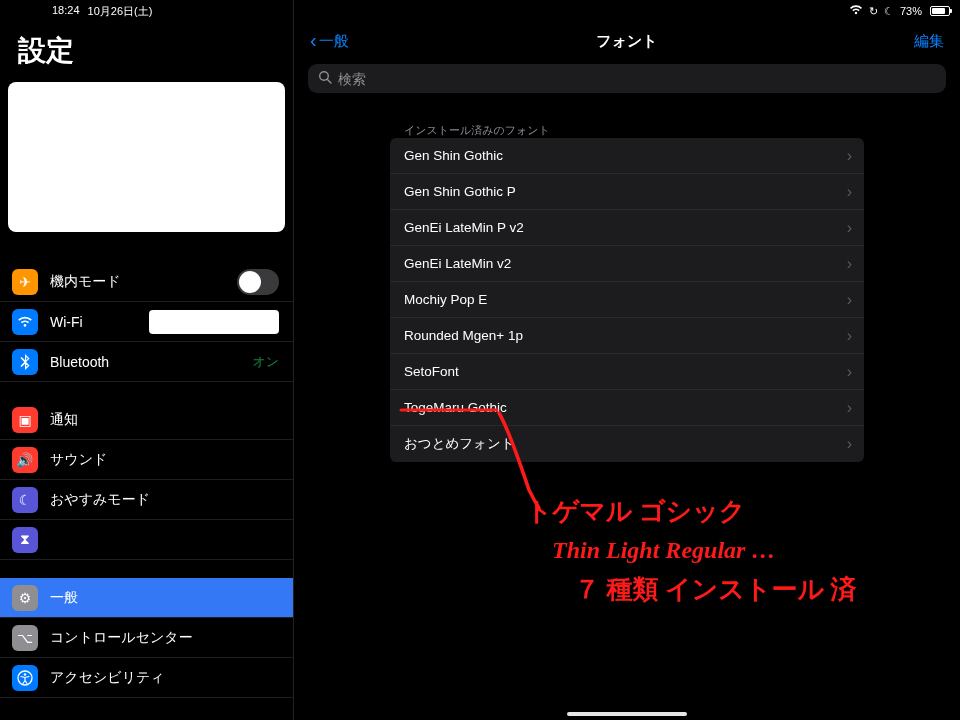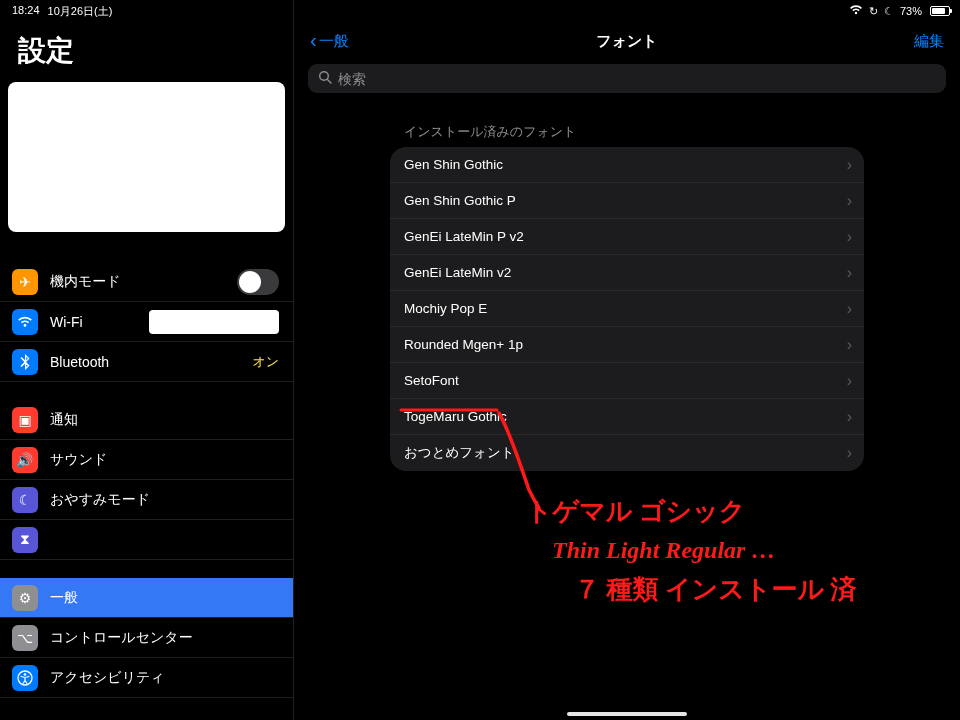--- a/index.html
+++ b/index.html
@@ -1,38 +1,38 @@
 <!DOCTYPE html>
 <html><head>
 <meta charset="utf-8">
 <style>
   * { box-sizing: border-box; margin: 0; padding: 0; }
   html, body { width: 960px; height: 720px; overflow: hidden; background: #000; font-family: -apple-system, "Helvetica Neue", Arial, sans-serif; color: #fff; }
   .root { display: flex; width: 100%; height: 100%; }
 
   
   .statusbar { position: absolute; top: 0; left: 0; right: 0; height: 20px; display: flex; justify-content: space-between; align-items: center; padding: 2px 10px 0 12px; font-size: 11px; color: #fff; z-index: 10; }
-  .statusbar .left { display: flex; gap: 8px; }
+  .statusbar .left { display: flex; gap: 8px; margin-left: 40px; }
   .statusbar .right { display: flex; gap: 6px; align-items: center; }
   .statusbar .batt { display: inline-flex; align-items: center; gap: 8px; }
   .batt-body { width: 20px; height: 10px; border: 1px solid #fff; border-radius: 2px; position: relative; }
   .batt-body::after { content:""; position:absolute; right:-3px; top:2px; width:2px; height:4px; background:#fff; border-radius:0 1px 1px 0;}
   .batt-fill { position:absolute; left:1px; top:1px; bottom:1px; width:73%; background:#fff; border-radius:1px;}
 
   
   .sidebar { width: 294px; height: 100%; background: #000; border-right: 1px solid #222; display: flex; flex-direction: column; padding-top: 22px; }
   .sidebar h1 { font-size: 28px; font-weight: 700; padding: 10px 18px 12px; }
   .white-block { margin: 0 8px 12px; height: 150px; background: #fff; border-radius: 8px; }
   .sb-group { margin: 18px 0 0; }
   .sb-row { display: flex; align-items: center; height: 40px; padding: 0 14px 0 12px; font-size: 14px; color: #fff; border-bottom: 1px solid #1f1f1f; position: relative; }
   .sb-row.selected { background: #3478f6; }
   .sb-row.selected .sb-label { color:#fff; }
   .sb-icon { width: 26px; height: 26px; border-radius: 6px; margin-right: 12px; display:flex; align-items:center; justify-content:center; font-size:14px; color:#fff; }
   .sb-label { flex: 1; }
-  .sb-val { font-size: 13px; color: #fde047; }
+  .sb-val { font-size: 13px; color: #15803d; }
   .switch { width: 42px; height: 26px; border-radius: 13px; background: #3a3a3c; position: relative; }
   .switch .knob { width: 22px; height: 22px; border-radius: 50%; background: #fff; position: absolute; top: 2px; left: 2px; }
   .wifi-val { background:#fff; color:#000; height:24px; width:130px; border-radius:4px; }
 
   
   .i-airplane{background:#ff9500;} .i-wifi{background:#007aff;} .i-bt{background:#007aff;}
   .i-notif{background:#ff3b30;} .i-sound{background:#ff3b30;} .i-dnd{background:#5856d6;}
   .i-screentime{background:#5856d6;} .i-general{background:#8e8e93;} .i-cc{background:#8e8e93;}
   .i-display{background:#007aff;} .i-access{background:#007aff;}
 
@@ -41,22 +41,22 @@
   .navbar { display:flex; align-items:center; justify-content:space-between; height:38px; padding:0 16px; }
   .navbar .back { color:#0a84ff; font-size:15px; display:flex; align-items:center; gap:2px;}
   .navbar .title { position:absolute; left:0; right:0; text-align:center; font-size:15px; font-weight:600; pointer-events:none;}
   .navbar .edit { color:#0a84ff; font-size:15px; }
   .chev-left { font-size:20px; line-height:1; transform:translateY(-1px); }
 
   .search { margin: 4px 14px 0; height:29px; background:#1c1c1e; border-radius:9px; display:flex; align-items:center; padding:0 10px; color:#8e8e93; font-size:14px; gap:6px;}
   .search input { background:transparent; border:none; outline:none; color:#fff; font-size:14px; flex:1;}
   .search input::placeholder{color:#8e8e93;}
 
-  .section-header { color:#8e8e93; font-size:13px; padding: 30px 0 6px 110px; }
-  .font-list { margin: 0 96px 0 96px; background:#1c1c1e; border-radius:16px; overflow:hidden; }
+  .section-header { color:#8e8e93; font-size:11px; padding: 30px 0 0 110px; }
+  .font-list { margin: 0 96px 0 96px; background:#1c1c1e; border-radius:6px; overflow:hidden; }
   .font-row { height:36px; display:flex; align-items:center; padding:0 14px; font-size:13.5px; color:#fff; border-bottom:1px solid #2a2a2c; position:relative;}
   .font-row:last-child{border-bottom:none;}
   .font-row .chev { color:#5a5a5e; font-size:16px; position:absolute; right:12px;}
 
   
   .annot { position:absolute; left:0; top:0; right:0; bottom:0; pointer-events:none; }
   .annot svg { width:100%; height:100%; }
   .hand { font-family: "Comic Sans MS", "Bradley Hand", cursive; fill:#ff1a1a; font-weight:700; }
 
   .home-indicator{position:absolute; bottom:4px; left:50%; transform:translateX(-50%); width:120px; height:4px; background:#fff; border-radius:3px; opacity:.9;}

